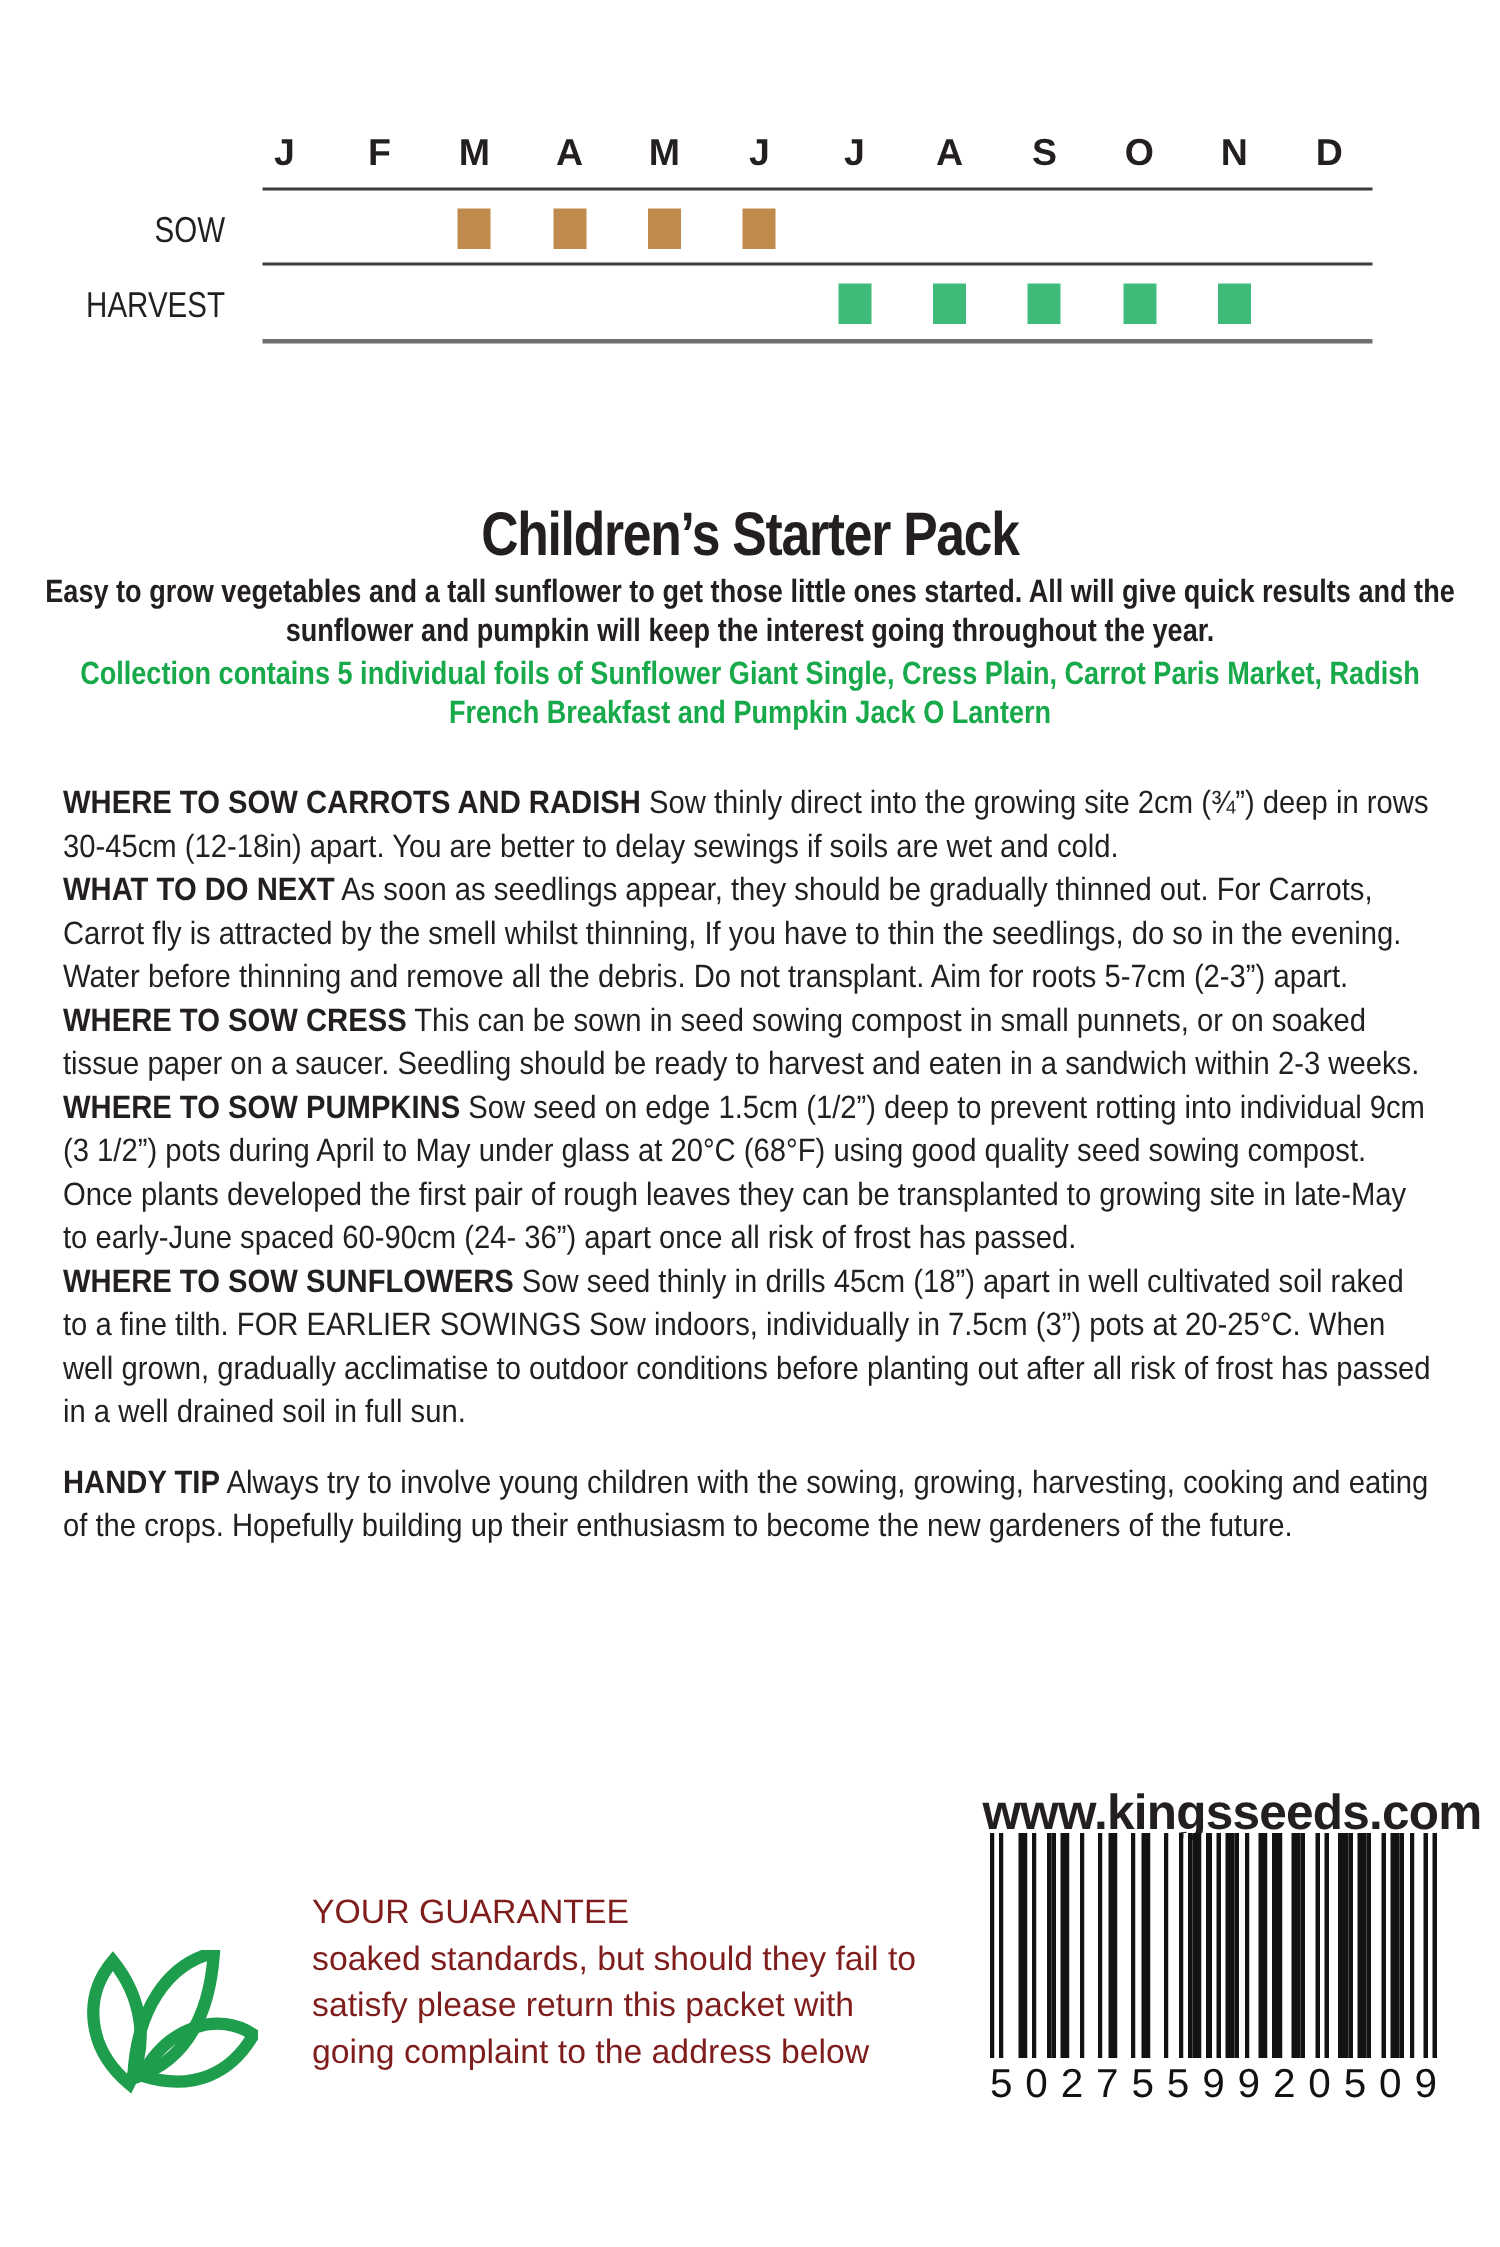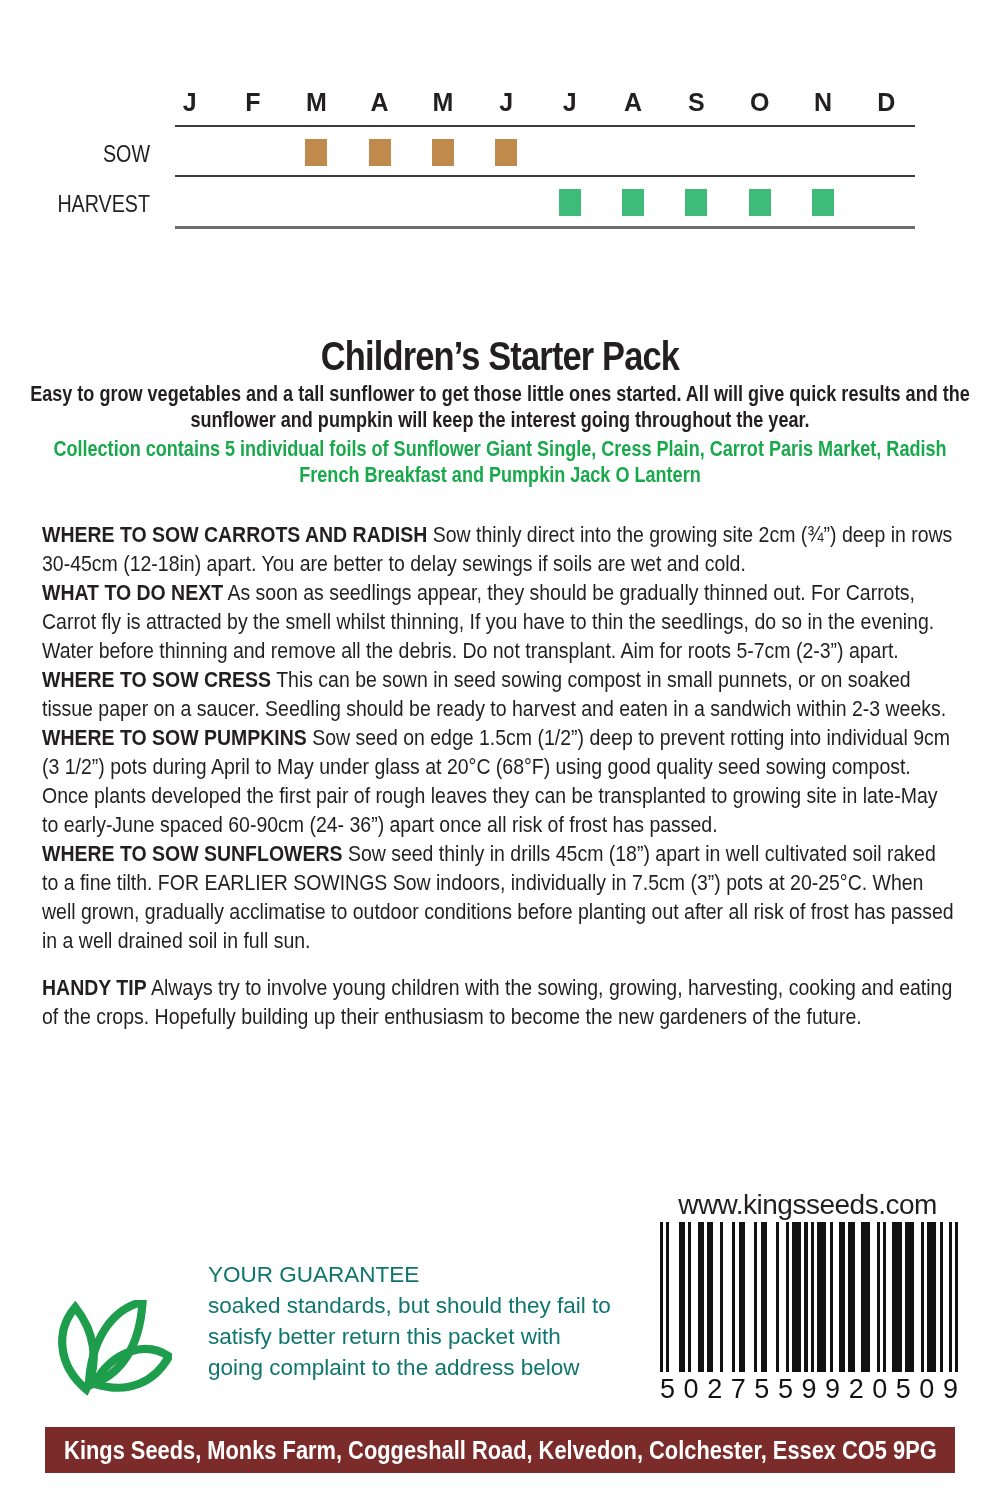--- a/index.html
+++ b/index.html
@@ -33,29 +33,29 @@
   
   .instructions{position:absolute;top:521px;left:42px;width:1010px;
                 transform:scaleX(.906);transform-origin:left top;
                 font-size:21.5px;line-height:29px;}
   .instructions p{margin:0;}
   .instructions p.gap{margin-top:18px;}
   .instructions b{font-weight:700;}
 
   
   .website{position:absolute;top:1189px;left:655px;width:305px;text-align:center;
-           font-size:28px;letter-spacing:-0.5px;}
+           font-size:33px;letter-spacing:-0.5px;font-weight:bold;}
   .barcode{position:absolute;top:1222px;left:660px;width:298px;}
   .bars{display:flex;height:150px;}
   .bars div{flex:1;}
   .m1{background:#121212;}
   .m0{background:#ffffff;}
   .bdigits{display:flex;justify-content:space-between;margin-top:2px;font-size:27px;color:#121212;}
 
-  .guarantee{position:absolute;top:1259px;left:208px;font-size:22.5px;line-height:31px;color:#0f766e;}
+  .guarantee{position:absolute;top:1259px;left:208px;font-size:22.5px;line-height:31px;color:#7f1d1d;}
   .leaf-logo{position:absolute;top:1300px;left:44px;}
 
   .addr-bar{position:absolute;top:1427px;left:45px;width:910px;height:46px;
             display:flex;align-items:center;justify-content:center;}
   .addr-bar span{color:#ffffff;font-weight:700;font-size:26px;white-space:nowrap;
                  transform:scaleX(.84);transform-origin:center center;}
 </style>
 </head>
 <body>
 
@@ -258,28 +258,25 @@
         <span>5</span>
         <span>0</span>
         <span>9</span>
       </div>
   </div>
 
   <div class="guarantee">
     <div>YOUR GUARANTEE</div>
     <div>
         <div>soaked standards, but should they fail to</div>
-        <div>satisfy better return this packet with</div>
+        <div>satisfy please return this packet with</div>
         <div>going complaint to the address below</div>
       </div>
   </div>
 
   <svg class="leaf-logo" width="128" height="102" viewBox="0 0 140 112" fill="none">
     <path d="M34,8 C12,34 15,72 46,98 C61,68 55,34 34,8 Z" stroke-width="9" stroke="#1e9e4c"></path>
     <path d="M108,2 C74,10 51,44 49,94 C89,81 105,46 108,2 Z" stroke-width="9" stroke="#1e9e4c"></path>
     <path d="M137,62 C112,45 75,55 55,92 C93,104 121,90 137,62 Z" stroke-width="9" stroke="#1e9e4c"></path>
   </svg>
 
-  <div class="addr-bar" style="background: rgb(124, 43, 43);">
-    <span>Kings Seeds, Monks Farm, Coggeshall Road, Kelvedon, Colchester, Essex CO5 9PG</span>
-  </div>
 
 </div>
 
 </body></html>

